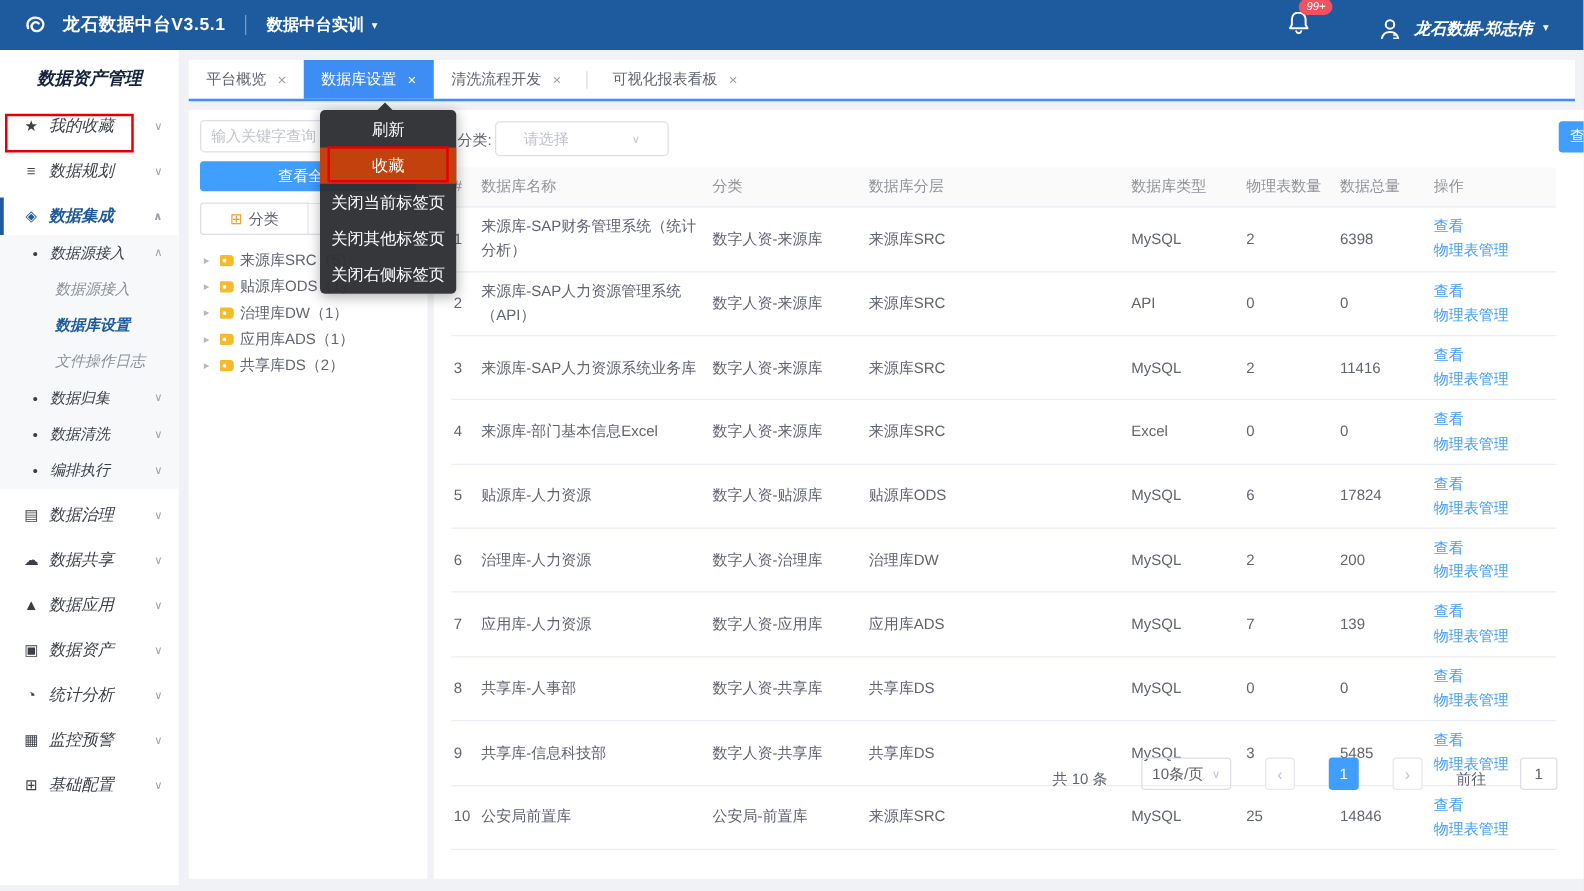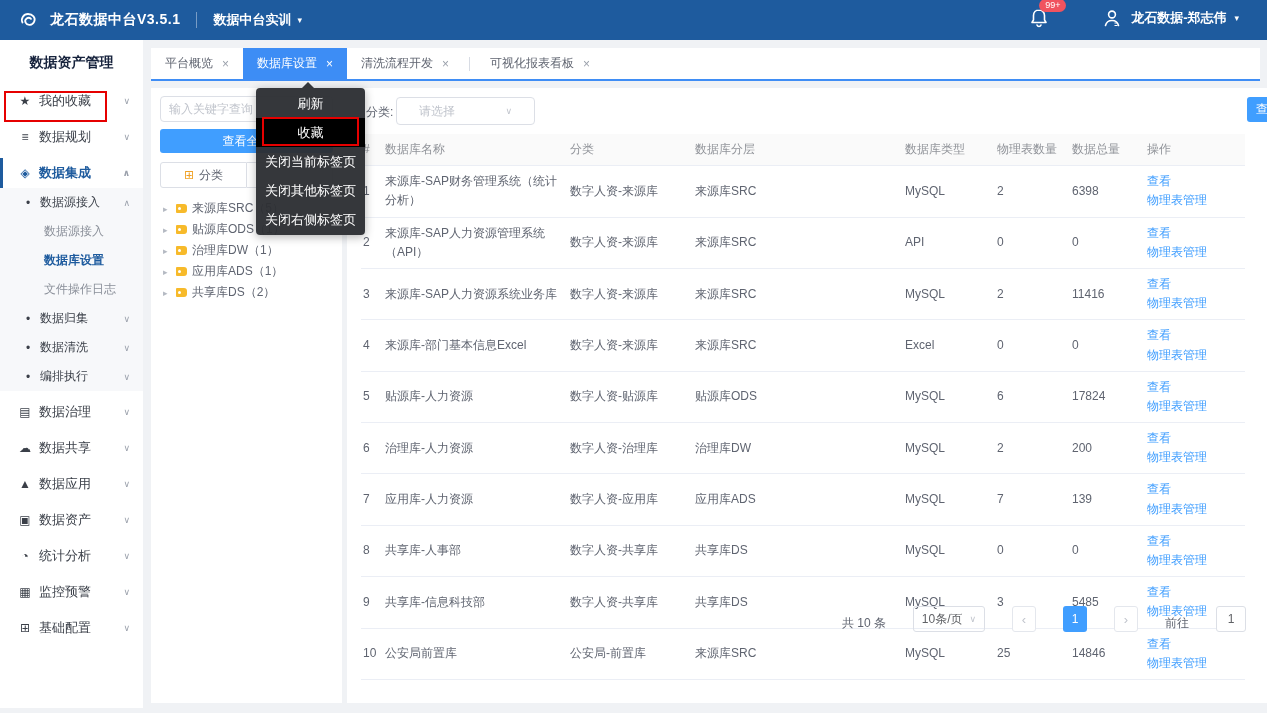--- a/index.html
+++ b/index.html
@@ -6,28 +6,28 @@
   body { font-family: "Liberation Sans", "DejaVu Sans", sans-serif; background:#e8eaee; }
   .app { position:relative; width:1267px; height:713px; background:#f0f2f5; overflow:hidden; }
 
   
   .header { position:absolute; left:0; top:0; width:1267px; height:40px; background:#1e5b9e; display:flex; align-items:center; color:#fff; }
   .logo-wrap { margin-left:16px; display:flex; align-items:center; }
   .app-title { margin-left:10px; font-size:14px; font-weight:bold; letter-spacing:.5px; }
   .hdr-divider { width:1px; height:16px; background:rgba(255,255,255,.4); margin:0 16px; }
   .workspace { font-size:13px; font-weight:bold; display:flex; align-items:center; gap:6px; cursor:pointer; }
   .caret { font-size:9px; }
-  .hdr-right { margin-left:auto; display:flex; align-items:flex-start; }
+  .hdr-right { margin-left:auto; display:flex; align-items:flex-end;font-style:italic; }
   .bell-wrap { position:relative; margin-right:52px; cursor:pointer; }
   .badge { position:absolute; top:-8px; left:10px; background:#f0535f; color:#fff; font-size:9px; padding:2px 6px; border-radius:9px; line-height:1; }
   .user-wrap { display:flex; align-items:center; gap:8px; margin-right:28px; cursor:pointer; }
   .user-name { font-size:13px; font-weight:bold; }
 
   
-  .sidebar { position:absolute; left:0; top:40px; width:143px; height:668px; background:#fff; }
+  .sidebar { position:absolute; left:0; top:40px; width:143px; height:668px; background:#fff;font-style:italic; }
   .sb-title { text-align:center; font-size:14px; font-weight:bold; color:#17233d; padding:14px 0 8px; }
   .sb-item { position:relative; height:30px; display:flex; align-items:center; font-size:13px; color:#3a3f48; cursor:pointer; margin-top:6px; }
   .sb-item.lv1 { padding-left:17px; }
   .sb-item.lv2 { padding-left:26px; margin-top:0; height:29px; font-size:12px; }
   .sb-item.lv3 { padding-left:44px; margin-top:0; height:29px; font-size:12px; color:#8a8f99; }
   .sb-item.grp { background:#f7f8fa; }
   .sb-item .sb-icon { width:16px; margin-right:6px; font-size:12px; color:#3a3f48; text-align:center; }
   .sb-item .bullet { width:10px; margin-right:4px; font-size:12px; color:#3a3f48; }
   .sb-item .chev { margin-left:auto; margin-right:13px; font-size:9px; color:#9aa0ab; }
   .sb-item.active { color:#1e5b9e; font-weight:bold; }
@@ -79,21 +79,21 @@
   .pg-size { width:72px; height:26px; border:1px solid #dcdfe6; border-radius:3px; display:flex; align-items:center; justify-content:center; gap:7px; color:#606266; cursor:pointer; }
   .pg-size .sel-caret { font-size:9px; color:#c0c4cc; }
   .pg-btn { width:24px; height:26px; border:1px solid #e4e7ed; background:#fff; border-radius:3px; color:#c0c4cc; display:flex; align-items:center; justify-content:center; font-size:13px; cursor:pointer; }
   .pg-page { width:24px; height:26px; background:#409eff; color:#fff; border-radius:3px; display:flex; align-items:center; justify-content:center; cursor:pointer; }
   .pg-goto-input { width:30px; height:26px; border:1px solid #dcdfe6; border-radius:3px; text-align:center; font-size:12px; color:#606266; font-family:inherit; }
 
   
   .ctx-menu { position:absolute; left:256px; top:88px; width:109px; background:rgba(45,47,51,.96); border-radius:4px; padding:1px 0; z-index:40; box-shadow:0 2px 10px rgba(0,0,0,.3); }
   .ctx-menu::before { content:""; position:absolute; top:-6px; left:46px; border-left:6px solid transparent; border-right:6px solid transparent; border-bottom:6px solid rgba(45,47,51,.96); }
   .ctx-item { height:29px; line-height:29px; text-align:center; color:#fff; font-size:13px; cursor:pointer; }
-  .ctx-item.highlight { background:#000000; }
+  .ctx-item.highlight { background:#c2410c; }
 
   
   .anno { position:absolute; border:2px solid #e60000; z-index:50; pointer-events:none; }
   .anno-sidebar { left:4px; top:91px; width:103px; height:31px; }
   .anno-menu { left:262px; top:117px; width:97px; height:29px; }
 </style>
 </head>
 <body>
 
 <div class="app">

